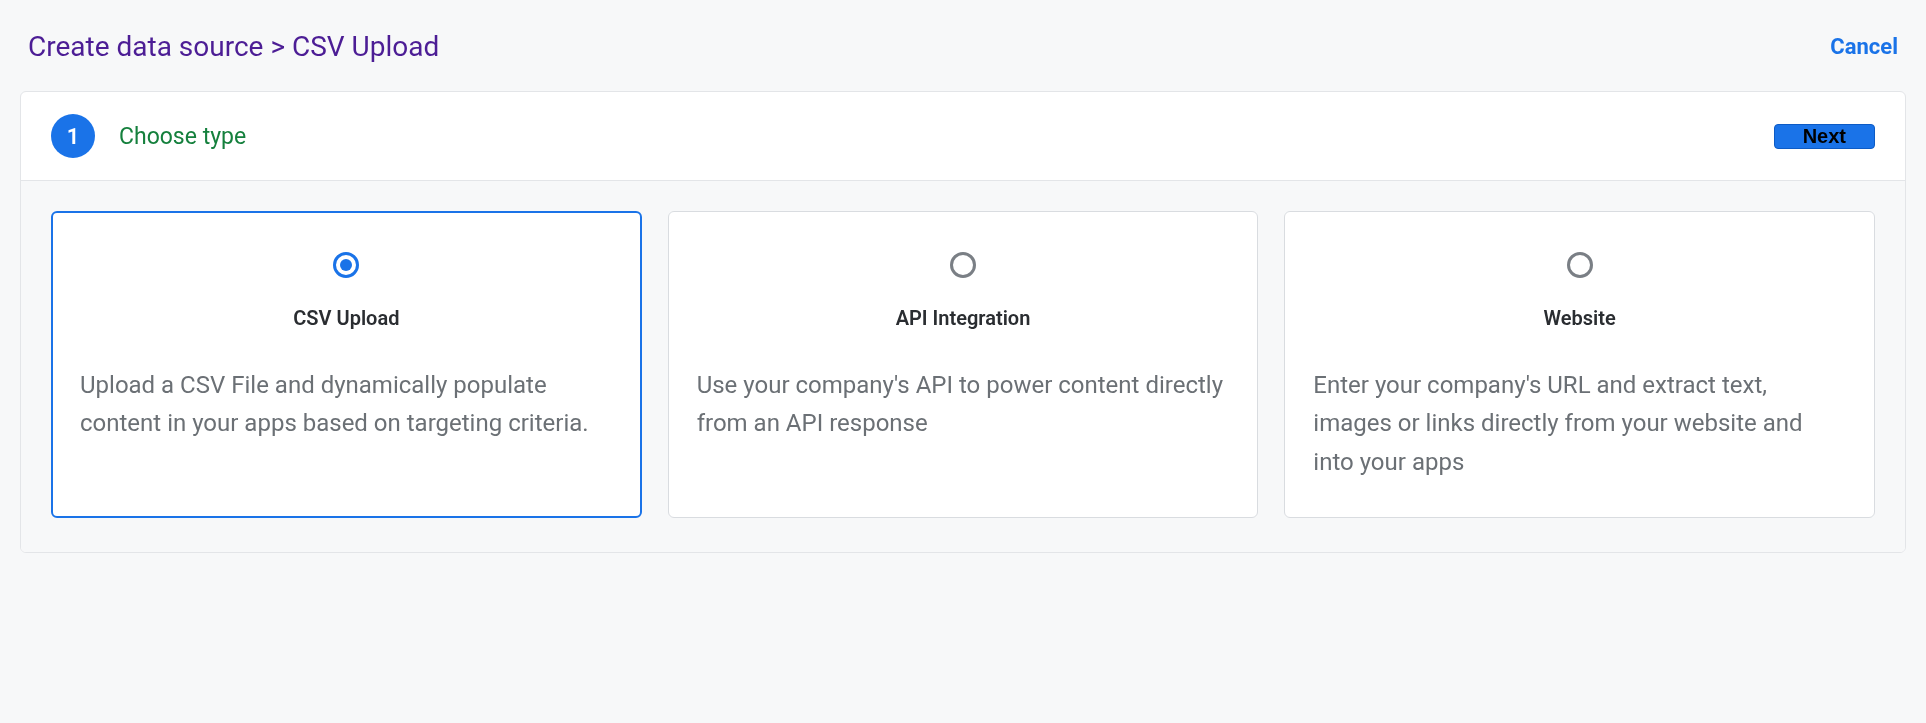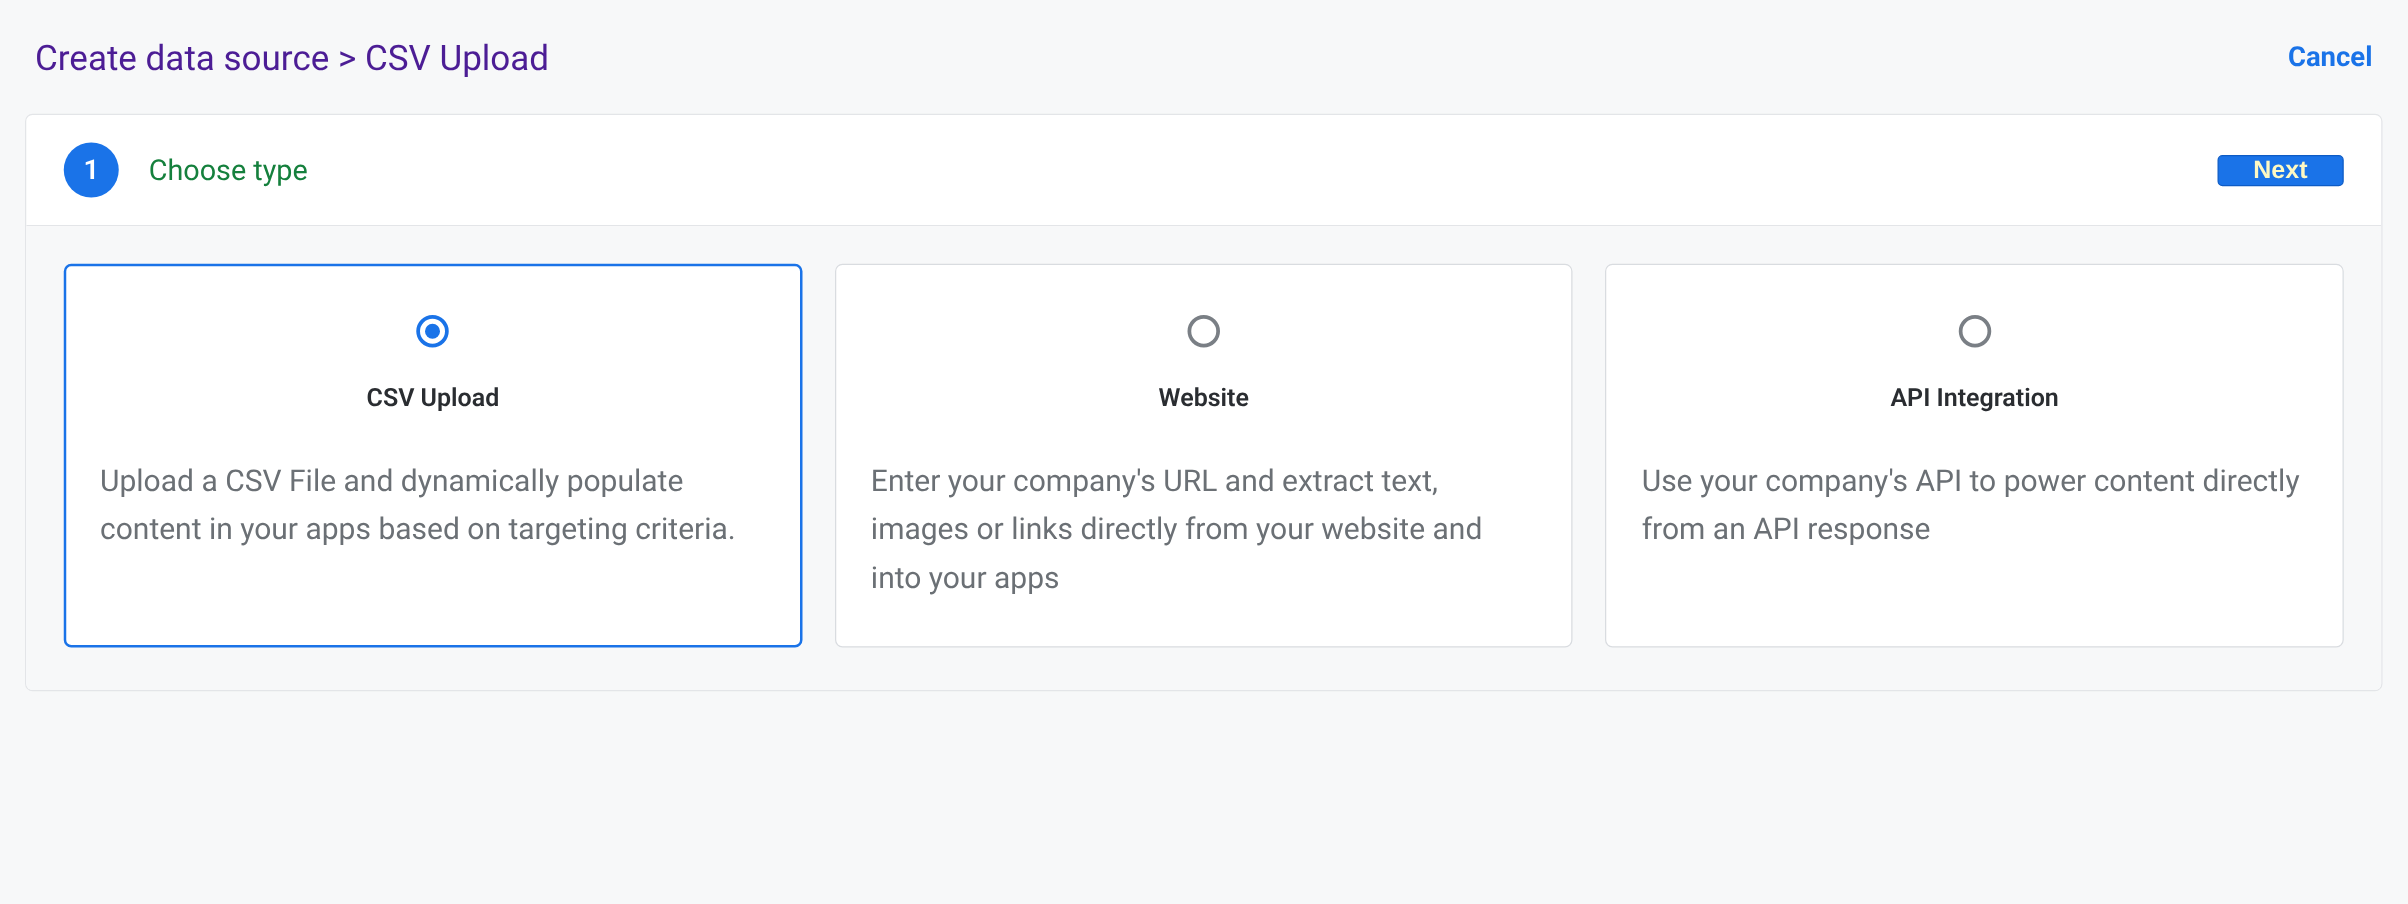--- a/index.html
+++ b/index.html
@@ -61,21 +61,21 @@
       font-size: 22px;
       font-weight: 600;
     }
     .step-title {
       font-size: 23px;
       font-weight: 400;
       color: #15803d;
     }
     .next-button {
       background: #1a73e8;
-      color: #fef9c3;
+      color: #000000;
       border: 1px solid #0d5bc5;
       border-radius: 4px;
       padding: 0 28px;
       font-size: 20px;
       font-weight: 600;
       cursor: pointer;
     }
     .options-row {
       display: flex;
       gap: 26px;
@@ -162,26 +162,26 @@
           </div>
       </div>
       <div class="option-title">CSV Upload</div>
       <div class="option-desc">Upload a CSV File and dynamically populate content in your apps based on targeting criteria.</div>
     </div>
 
     <div class="option-card">
       <div class="radio-wrap">
         <div class="radio-outline"></div>
       </div>
-      <div class="option-title">Website</div>
-      <div class="option-desc">Enter your company's URL and extract text, images or links directly from your website and into your apps</div>
+      <div class="option-title">API Integration</div>
+      <div class="option-desc">Use your company's API to power content directly from an API response</div>
     </div>
 
     <div class="option-card">
       <div class="radio-wrap">
         <div class="radio-outline"></div>
       </div>
-      <div class="option-title">API Integration</div>
-      <div class="option-desc">Use your company's API to power content directly from an API response</div>
+      <div class="option-title">Website</div>
+      <div class="option-desc">Enter your company's URL and extract text, images or links directly from your website and into your apps</div>
     </div>
 
   </div>
 </div>
 
 </body></html>

